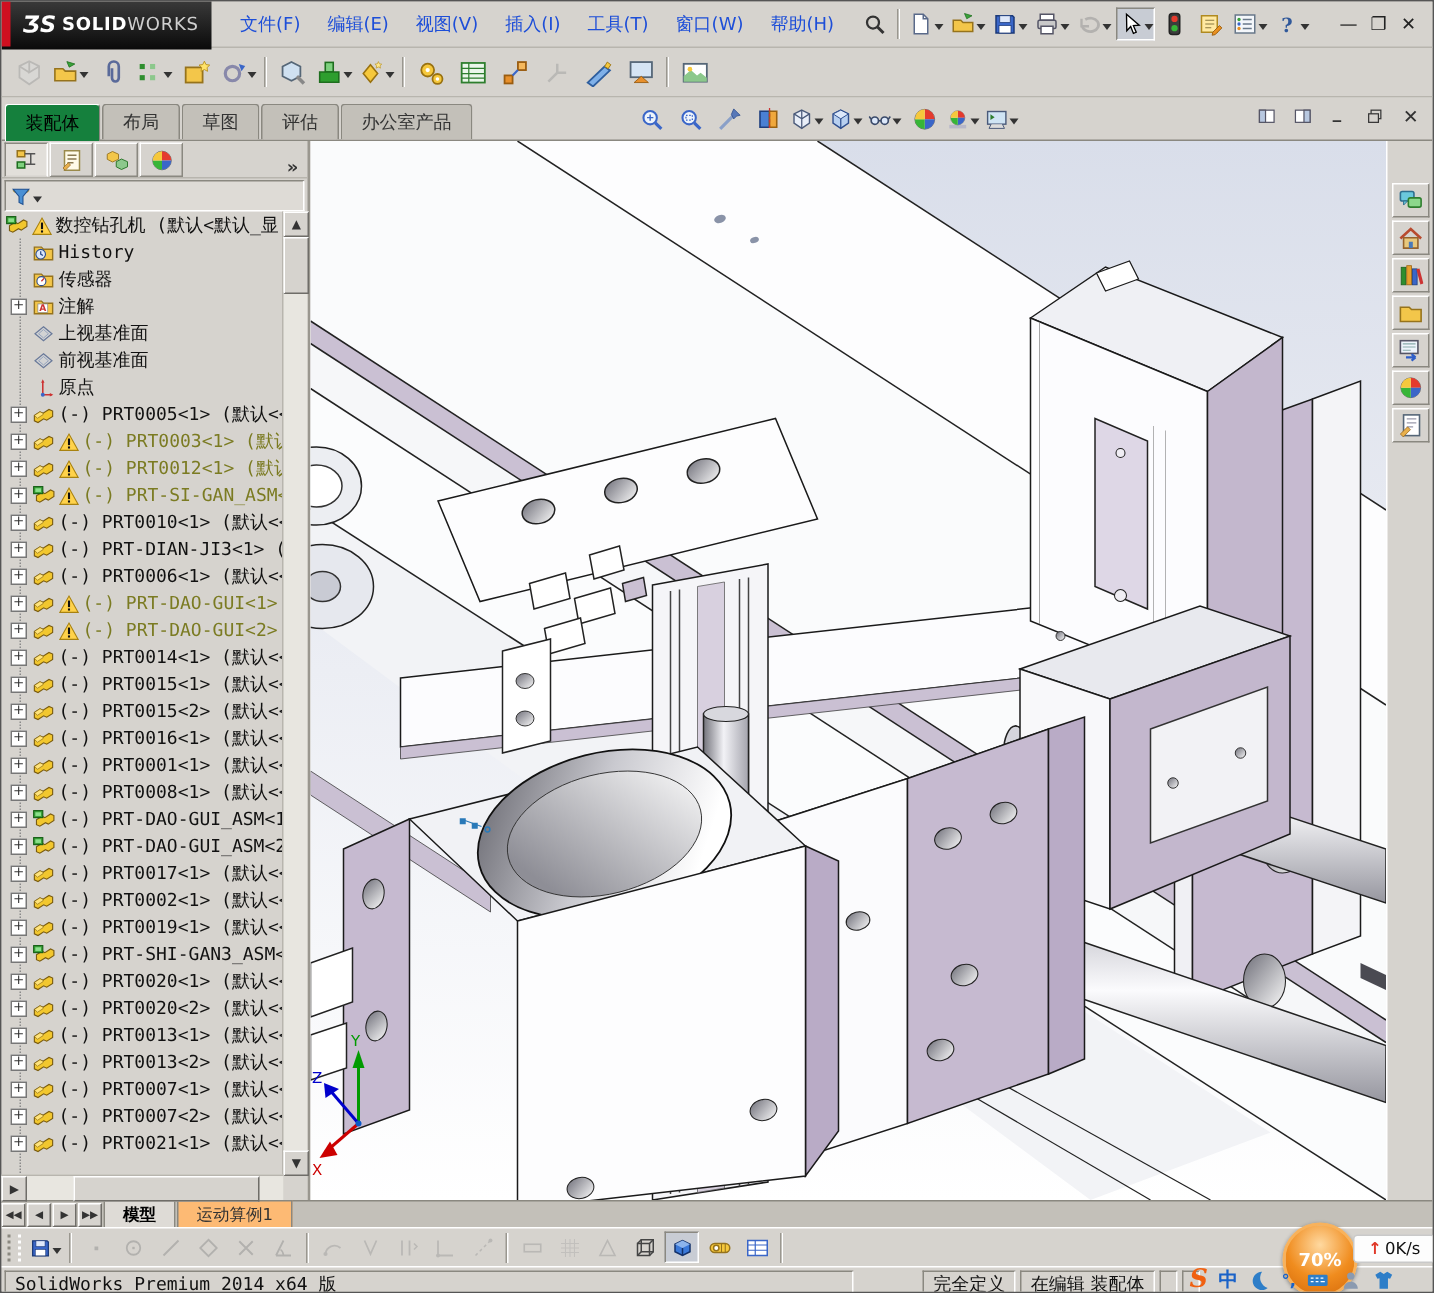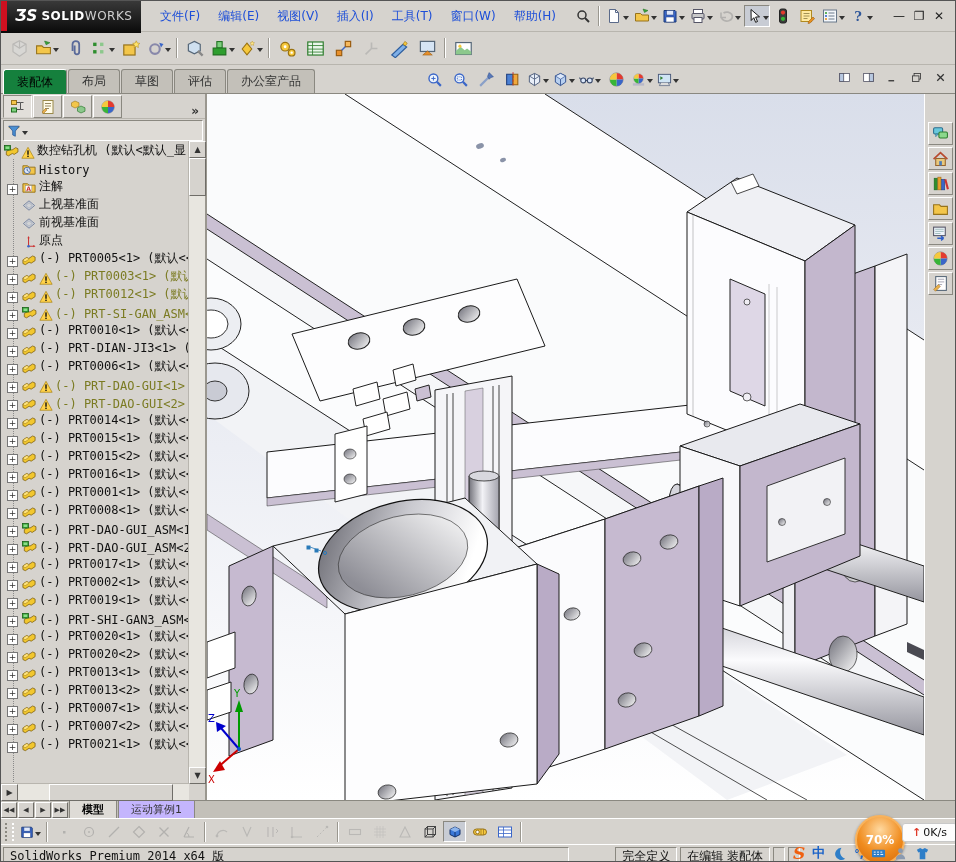--- a/index.html
+++ b/index.html
@@ -44,21 +44,21 @@
   .leftpanel{position:relative;width:206px;flex:0 0 auto;background:#d6d3ce;border-right:2px solid #9a978f;box-sizing:border-box;}
   .ptabs{height:24px;display:flex;align-items:flex-end;padding-left:2px;border-bottom:1px solid #b8b5ae;}
   .ptab{width:27px;height:21px;display:flex;align-items:center;justify-content:center;border:1px solid;border-color:#fff #8a8880 #8a8880 #fff;background:#d6d3ce;margin-right:1px;}
   .ptab.active{border-color:#8a8880 #fff #d6d3ce #8a8880;background:#e2dfda;}
   .ptab .ic{width:16px;height:16px;}
   .pchevron{margin-left:auto;margin-right:6px;font-weight:bold;color:#333;}
   .filterrow{height:19px;display:flex;align-items:center;border:1px solid;border-color:#8a8880 #fff #fff #8a8880;background:#dedbd6;margin:1px 2px;padding-left:3px;}
   .filterrow .ic{width:14px;height:14px;}
   .tree{position:absolute;top:47px;bottom:16px;left:0;right:16px;overflow:hidden;}
   .tree::before{content:'';position:absolute;left:12px;top:18px;bottom:2px;border-left:1px dotted #8a8a8a;}
-  .tree-row{position:relative;display:flex;align-items:flex-end;height:18px;white-space:nowrap;padding-left:6px;}
+  .tree-row{position:relative;display:flex;align-items:center;height:18px;white-space:nowrap;padding-left:6px;}
   .tree-row .expbox{width:9px;height:9px;flex:0 0 auto;border:1px solid #777;background:#fff;font-size:9px;line-height:8px;text-align:center;color:#333;margin-right:3px;z-index:1;}
   .tree-row .expsp{width:14px;flex:0 0 auto;}
   .tree-row .ic{width:16px;height:15px;flex:0 0 auto;margin-right:2px;}
   .tree-row .wic{width:14px;height:13px;flex:0 0 auto;margin-right:2px;}
   .tree-row .lbl{font-family:"DejaVu Sans Mono","Liberation Mono",monospace;font-size:12px;overflow:hidden;}
   .tree-row .lbl.olive{color:#7b7b22;}
   .tree-row.root{padding-left:2px;}
   
   .vscroll{position:absolute;top:47px;bottom:16px;right:0;width:16px;background:#e8e6e0;border-left:1px solid #b8b5ae;}
   .sb-btn{position:absolute;left:0;width:15px;height:15px;background:#d6d3ce;border:1px solid;border-color:#fff #6f6d68 #6f6d68 #fff;font-size:8px;color:#333;display:flex;align-items:center;justify-content:center;}
@@ -71,21 +71,21 @@
   
   .viewport{position:relative;flex:1 1 auto;background:#fff;overflow:hidden;}
   .viewport svg{display:block;}
   
   .taskpane{width:31px;flex:0 0 auto;background:#d6d3ce;border-left:1px solid #fff;display:flex;flex-direction:column;align-items:center;padding-top:28px;box-sizing:border-box;gap:2px;}
   .taskpane .tb-btn{width:25px;height:23px;border:1px solid;border-color:#fff #8a8880 #8a8880 #fff;background:#d6d3ce;}
   .taskpane .ic{width:17px;height:17px;}
   
   .modeltabs{height:17px;background:#c3c0b9;display:flex;align-items:flex-end;border-top:1px solid #8a8880;}
   .navbtn{width:14px;height:14px;background:#d6d3ce;border:1px solid;border-color:#fff #6f6d68 #6f6d68 #fff;font-size:7px;display:flex;align-items:center;justify-content:center;color:#333;margin-right:1px;}
-  .mtab{padding:1px 12px;font-size:11px;border:1px solid #8a8880;border-bottom:none;background:#c4b5fd;color:#333;margin-right:1px;}
+  .mtab{padding:1px 12px;font-size:11px;border:1px solid #8a8880;border-bottom:none;background:#fdba74;color:#333;margin-right:1px;}
   .mtab.active{background:#dedbd6;font-weight:bold;color:#000;}
   
   .bottombar{height:25px;background:#d6d3ce;display:flex;align-items:center;border-top:1px solid #fff;padding-left:2px;}
   .handle{width:5px;height:18px;border-left:2px dotted #8a8880;border-right:2px dotted #fff;margin:0 4px 0 2px;}
   .bottombar .tb-btn{width:23px;height:21px;}
   .bottombar .ic{width:16px;height:16px;}
   
   .statusbar{height:24px;background:#d6d3ce;border-top:1px solid #fff;display:flex;align-items:center;padding:2px 2px;box-sizing:border-box;gap:3px;}
   .scell{height:18px;border:1px solid;border-color:#8a8880 #fff #fff #8a8880;display:flex;align-items:center;padding:0 6px;font-size:12px;white-space:nowrap;overflow:hidden;}
   .scell.product{width:552px;font-family:"DejaVu Sans Mono","Liberation Mono",monospace;flex:0 0 auto;}
@@ -597,20 +597,31 @@
           <div class="tree-row">
             <span class="expsp"></span>
             <span class="ic">
               <svg viewBox="0 0 16 16">
                 <path d="M1.5 4h5l1.5 1.5h6.5V13H1.5z" fill="#f3c64a" stroke="#96731c"></path>
                 <circle cx="6" cy="9" r="3.4" fill="#dce8fa" stroke="#2e4e8e" stroke-width=".8"></circle>
                 <path d="M6 7v2l1.6 1" stroke="#2e4e8e" stroke-width=".9" fill="none"></path>
               </svg>
             </span>
             <span class="lbl">History</span>
+          </div>
+          <div class="tree-row">
+            <span class="expsp"></span>
+            <span class="ic">
+              <svg viewBox="0 0 16 16">
+                <path d="M1.5 4h5l1.5 1.5h6.5V13H1.5z" fill="#f3c64a" stroke="#96731c"></path>
+                <circle cx="6.5" cy="9" r="3.2" fill="#fff" stroke="#2e4e8e" stroke-width=".8"></circle>
+                <path d="M6.5 9L8.5 7" stroke="#c33" stroke-width="1"></path>
+              </svg>
+            </span>
+            <span class="lbl">传感器</span>
           </div>
           <div class="tree-row">
             <span class="expbox">+</span>
             <span class="ic">
               <svg viewBox="0 0 16 16">
                 <path d="M1.5 4h5l1.5 1.5h6.5V13H1.5z" fill="#f3c64a" stroke="#96731c"></path>
                 <rect x="4" y="6" width="7" height="6" fill="#fff" stroke="#888" stroke-width=".5"></rect>
                 <text x="7.5" y="11.3" font-size="6.5" font-weight="bold" text-anchor="middle" fill="#c33">A</text>
               </svg>
             </span>

